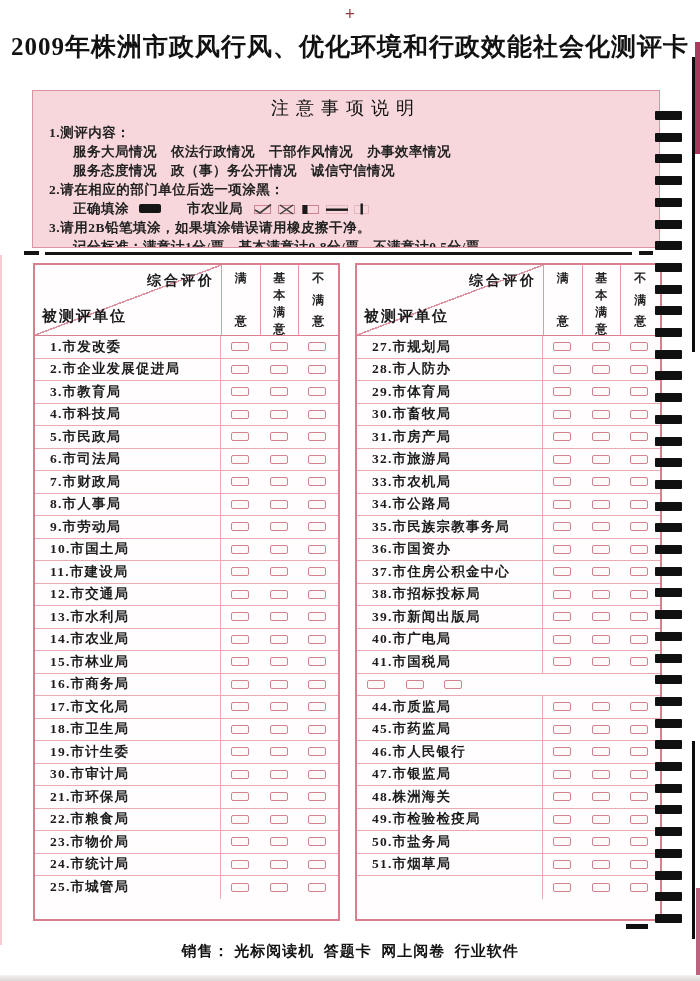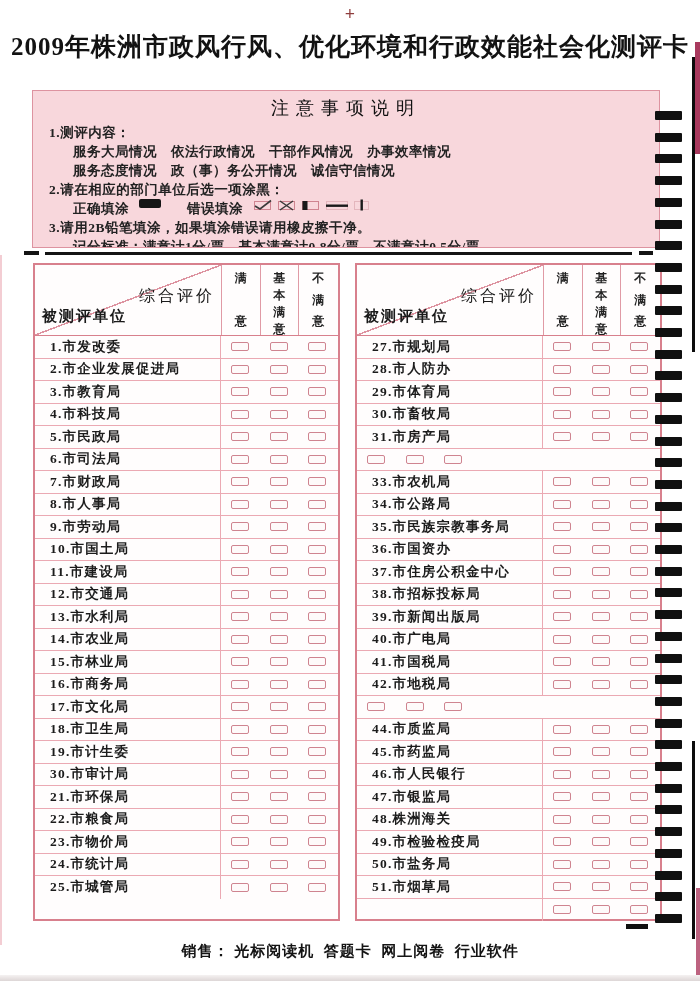--- a/index.html
+++ b/index.html
@@ -12,35 +12,35 @@
   .title{position:absolute;top:30px;left:0;width:100%;text-align:center;
          font-size:25px;font-weight:bold;letter-spacing:1px;color:#121212;}
   
   .notice{position:absolute;left:32px;top:90px;width:628px;height:158px;box-sizing:border-box;
           background:#f8d7dc;border:1px solid #dd93a0;padding-top:4px;overflow:hidden;}
   .notice-title{text-align:center;font-size:18px;font-weight:normal;letter-spacing:7px;
                 margin:1px 0 3px 0;color:#111;}
   .n-line{font-size:13.5px;font-weight:bold;line-height:19px;color:#222;letter-spacing:.5px;}
   .num{padding-left:16px;}
   .ind{padding-left:40px;}
-  .fill-row{display:flex;align-items:flex-start;}
+  .fill-row{display:flex;align-items:center;}
   .mark-solid{display:inline-block;width:22px;height:9px;background:#151515;
               border-radius:2px;margin:0 26px 0 10px;}
   .wrong-marks{display:inline-flex;align-items:center;gap:4px;margin-left:10px;}
   .wrong-marks svg{display:block;}
   
   .sync{position:absolute;background:#141414;}
   
   .table{position:absolute;top:263px;width:307px;height:658px;box-sizing:border-box;
          border:2px solid #d8808d;background:#fffdfd;}
   .t-left{left:33px;} .t-right{left:355px;}
   .thead{display:flex;height:70px;border-bottom:1.5px solid #d8808d;}
   .corner{width:186px;position:relative;border-right:1px solid #e09aa5;
           background:linear-gradient(to bottom right,transparent 49.5%,#dd93a0 49.5%,#dd93a0 50.6%,transparent 50.6%);}
-  .corner .top-label{position:absolute;top:21px;right:6px;font-size:16px;font-weight:normal;letter-spacing:3px;}
+  .corner .top-label{position:absolute;top:7px;right:6px;font-size:14px;font-weight:bold;letter-spacing:3px;}
   .corner .bottom-label{position:absolute;bottom:9px;left:7px;font-size:15px;font-weight:bold;letter-spacing:2px;}
   .vcell{width:38.5px;border-right:1px solid #e09aa5;display:flex;flex-direction:column;
          align-items:center;justify-content:space-between;box-sizing:border-box;
          padding:5px 0;font-size:12px;font-weight:bold;color:#222;}
   .vcell:last-child{border-right:none;}
   .tbody{display:flex;flex-direction:column;}
   .trow{display:flex;height:22.5px;box-sizing:border-box;border-bottom:1px solid #eba9b3;}
   .trow:last-child{border-bottom:none;}
   .tcell{box-sizing:border-box;}
   .tcell.name{width:186px;border-right:1px solid #eba9b3;display:flex;align-items:center;
@@ -73,21 +73,21 @@
 
   <div class="notice">
     <div class="notice-title">注意事项说明</div>
     <div class="n-line num">1.测评内容：</div>
     <div class="n-line ind">服务大局情况　依法行政情况　干部作风情况　办事效率情况</div>
     <div class="n-line ind">服务态度情况　政（事）务公开情况　诚信守信情况</div>
     <div class="n-line num">2.请在相应的部门单位后选一项涂黑：</div>
     <div class="n-line ind fill-row">
       <span>正确填涂</span>
       <span class="mark-solid"></span>
-      <span>错误填涂</span>
+      <span>市农业局</span>
       <span class="wrong-marks">
         <svg width="20" height="12" viewBox="0 0 20 12">
           <rect x="1.5" y="2.5" width="16" height="8" fill="none" stroke="#cf8490" stroke-width="1"></rect>
           <path d="M2 7 L7 10 L18 1.5" fill="none" stroke="#3a3a3a" stroke-width="1.6"></path>
         </svg>
         <svg width="20" height="12" viewBox="0 0 20 12">
           <rect x="1.5" y="2.5" width="16" height="8" fill="none" stroke="#cf8490" stroke-width="1"></rect>
           <path d="M3 2 L16 11 M16 2 L3 11" fill="none" stroke="#3a3a3a" stroke-width="1.5"></path>
         </svg>
         <svg width="20" height="12" viewBox="0 0 20 12">
@@ -515,20 +515,21 @@
             <span class="bubble"></span>
           </div>
           <div class="tcell opt">
             <span class="bubble"></span>
           </div>
           <div class="tcell opt">
             <span class="bubble"></span>
           </div>
         </div>
         <div class="trow">
+          <div class="tcell name">32.市旅游局</div>
           <div class="tcell opt">
             <span class="bubble"></span>
           </div>
           <div class="tcell opt">
             <span class="bubble"></span>
           </div>
           <div class="tcell opt">
             <span class="bubble"></span>
           </div>
         </div>
@@ -623,32 +624,20 @@
           </div>
           <div class="tcell opt">
             <span class="bubble"></span>
           </div>
           <div class="tcell opt">
             <span class="bubble"></span>
           </div>
         </div>
         <div class="trow">
           <div class="tcell name">41.市国税局</div>
-          <div class="tcell opt">
-            <span class="bubble"></span>
-          </div>
-          <div class="tcell opt">
-            <span class="bubble"></span>
-          </div>
-          <div class="tcell opt">
-            <span class="bubble"></span>
-          </div>
-        </div>
-        <div class="trow">
-          <div class="tcell name">42.市地税局</div>
           <div class="tcell opt">
             <span class="bubble"></span>
           </div>
           <div class="tcell opt">
             <span class="bubble"></span>
           </div>
           <div class="tcell opt">
             <span class="bubble"></span>
           </div>
         </div>

